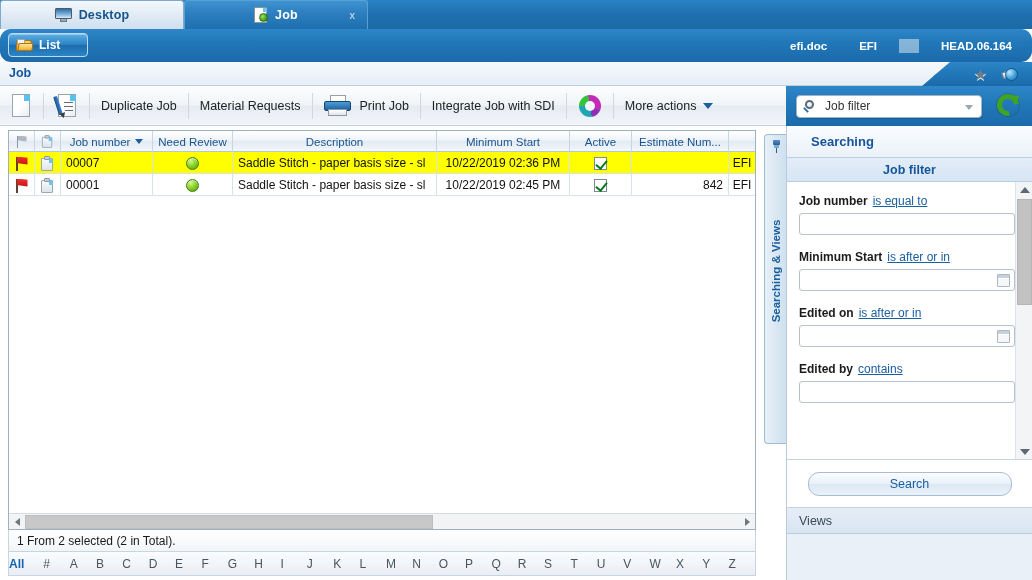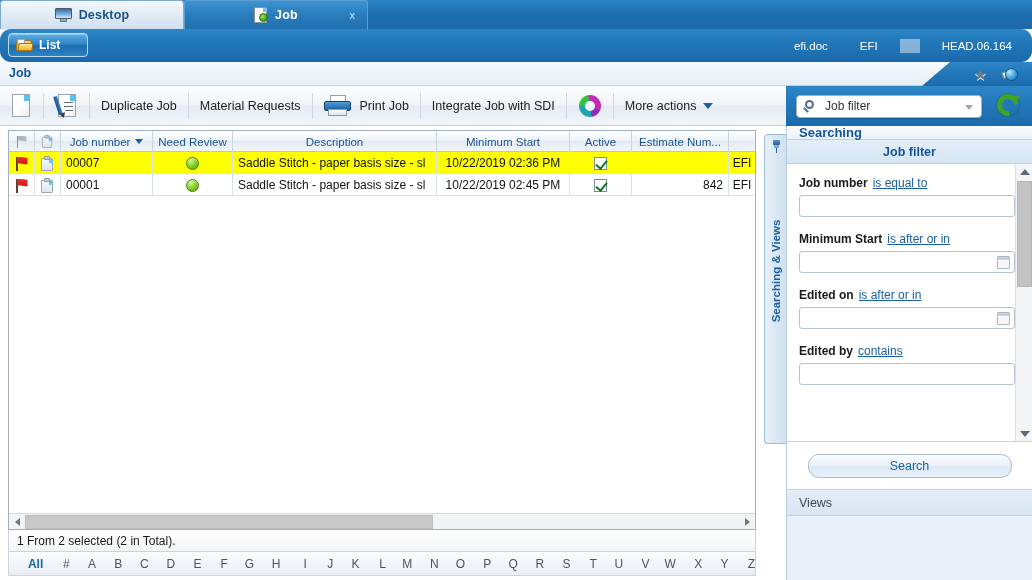--- a/index.html
+++ b/index.html
@@ -96,21 +96,21 @@
     border: 1px solid #b3740c; border-radius: 1px;
     transform: skewX(-8deg);
   }
   .ico-folder .pg {
     position: absolute; left: 1px; top: 0px; width: 8px; height: 6px;
     background: #f4f7fa; border: 1px solid #9aa6b3;
   }
   .hdr-right {
     position: absolute; right: 10px; top: 0; height: 33px;
     display: flex; align-items: center; gap: 12px;
-    color: #ffffff; font-size: 11.5px; font-weight: normal;
+    color: #ffffff; font-size: 11.5px; font-weight: bold;
   }
   .hdr-right span { padding: 0 10px; }
   .hdr-sep { width: 1px; height: 14px; background: rgba(255,255,255,.45); }
 
   
   .pagetitle {
     position: absolute; top: 62px; left: 0; width: 1032px; height: 24px;
     background: linear-gradient(to bottom, #f5f9fc 0%, #e6eef6 100%);
     border-bottom: 1px solid #bcd0e2;
   }
@@ -386,21 +386,21 @@
     display: flex; align-items: center;
     font-size: 12px; color: #1a1a1a; padding-left: 8px;
   }
   .alphabar {
     position: absolute; left: 8px; top: 552px; width: 748px; height: 24px;
     background: linear-gradient(to bottom, #fafcfe, #e9eef4);
     border: 1px solid #c9d4de; border-top: none;
     display: flex; align-items: center;
   }
   .alpha {
-    flex: 1; text-align: right; font-size: 12px; color: #4a5560;
+    flex: 1; text-align: left; font-size: 12px; color: #4a5560;
   }
   .alpha.all { color: #1464ad; font-weight: bold; flex: 1.3; }
 
   
   .vtab {
     position: absolute; left: 764px; top: 134px; width: 22px; height: 310px;
     background: linear-gradient(to right, #e7f0f8 0%, #cfe0ef 100%);
     border: 1px solid #9dbcd8; border-right: none;
     border-radius: 4px 0 0 4px;
   }
@@ -427,21 +427,21 @@
     background: #2a5f96;
   }
 
   
   .rpanel {
     position: absolute; left: 786px; top: 126px; width: 246px; height: 454px;
     background: #eef3f8;
     border-left: 1px solid #b9cadb;
   }
   .rp-title {
-    height: 14px; display: flex; align-items: center; padding-left: 12px;
+    height: 32px; display: flex; align-items: center; padding-left: 24px;
     background: linear-gradient(to bottom, #fbfdff, #eaf1f8);
     border-bottom: 1px solid #bdd0e1;
     color: #16559b; font-weight: bold; font-size: 13px;
   }
   .rp-sub {
     height: 24px; display: flex; align-items: center; justify-content: center;
     background: linear-gradient(to bottom, #e3edf7, #d6e6f4);
     border-bottom: 1px solid #b8cde1;
     color: #16559b; font-weight: bold; font-size: 12.5px;
   }

